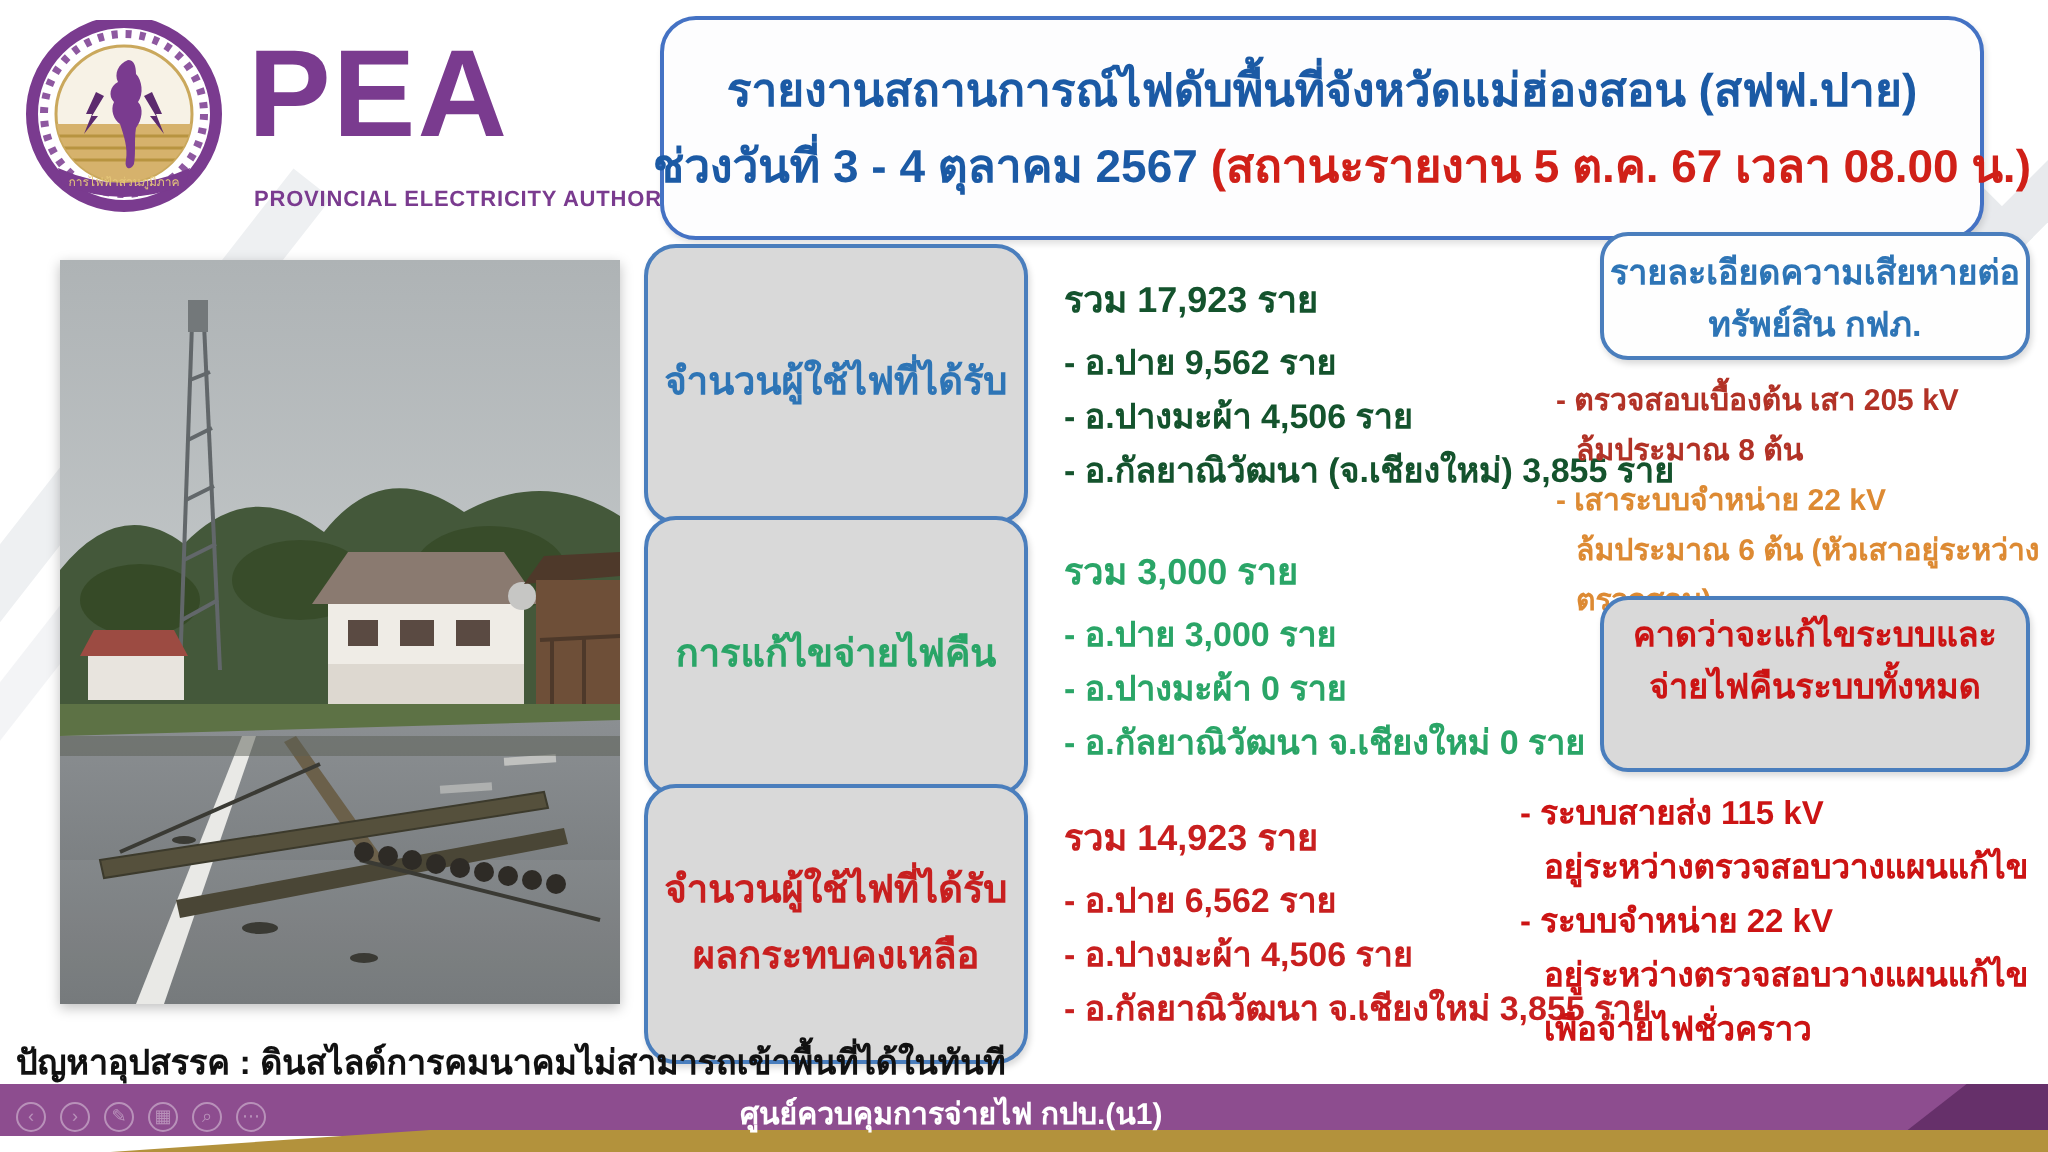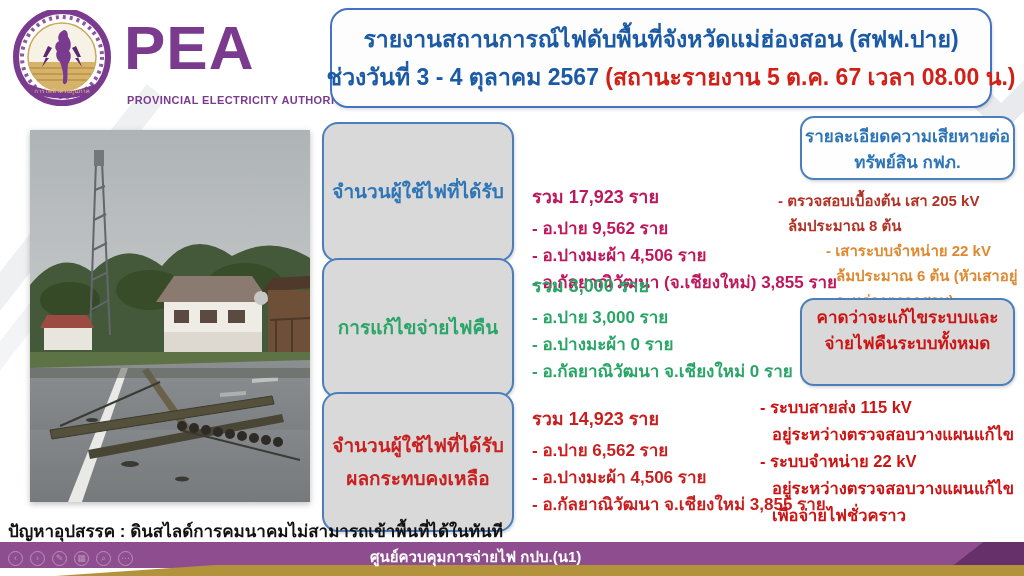--- a/index.html
+++ b/index.html
@@ -15,21 +15,21 @@
     border-right:22px solid #e4e7ea; border-bottom:22px solid #e4e7ea; transform:rotate(45deg); opacity:.85; }
 
   
   .logo-wrap { position:absolute; left:10px; top:6px; width:305px; height:104px; }
   .emblem { position:absolute; left:2px; top:4px; width:100px; height:100px; }
   .pea-acronym { position:absolute; left:114px; top:2px; font-size:62px; font-weight:800;
     color:#7a3b8f; letter-spacing:1px; line-height:1.3; }
   .pea-subtitle { position:absolute; left:117px; top:88px; font-size:11px; font-weight:700;
     color:#7a3b8f; letter-spacing:.4px; white-space:nowrap; }
 
-  .title-box { position:absolute; left:330px; top:8px; width:662px; height:100px;
+  .title-box { position:absolute; left:330px; top:8px; width:662px; height:112px;
     background:#fdfdfe; border:2.5px solid #4472c4; border-radius:18px;
     display:flex; flex-direction:column; justify-content:center; align-items:center;
     box-shadow:1px 2px 3px rgba(0,0,0,.12); }
   .title-l1 { font-size:23px; font-weight:700; color:#1b5aa5; line-height:1.7; white-space:nowrap; }
   .title-l2 { font-size:23px; font-weight:700; line-height:1.6; white-space:nowrap; }
   .title-l2 .blue { color:#1b5aa5;margin-left:20px; }
   .title-l2 .red { color:#d02018; }
 
   
   .photo { position:absolute; left:30px; top:130px; width:280px; height:372px;
@@ -42,36 +42,36 @@
     justify-content:center; align-items:center; box-shadow:1px 2px 3px rgba(0,0,0,.15);
     font-weight:700; font-size:19px; text-align:center; line-height:1.75; }
   .gbox1 { top:122px; color:#2e75b6; }
   .gbox2 { top:258px; color:#2aa567; }
   .gbox3 { top:392px; color:#c81f1f; }
 
   
   .stats { position:absolute; left:532px; width:270px; }
   .stats .total { font-size:18px; font-weight:700; line-height:28px; margin-bottom:4px; white-space:nowrap; }
   .stats .item { font-size:17px; font-weight:600; line-height:27px; white-space:nowrap; }
-  .stats1 { top:136px; color:#be185d;margin-top:47px; }
+  .stats1 { top:136px; color:#14532d; }
   .stats2 { top:272px; color:#2aa567; }
   .stats3 { top:405px; color:#c81f1f; }
 
   
   .rbox { position:absolute; border:2px solid #4a7ebd; border-radius:14px; text-align:center;
     font-weight:700; box-shadow:1px 2px 3px rgba(0,0,0,.15); }
   .rbox1 { left:800px; top:116px; width:215px; height:64px; background:#fefefe; color:#2e75b6;
     font-size:17px; line-height:26px; padding-top:6px; }
   .rbox2 { left:800px; top:298px; width:215px; height:88px; background:#d9d9d9; color:#cc1414;
     font-size:17px; line-height:26px; padding-top:5px; }
 
   .damage { position:absolute; left:778px; top:188px; width:244px; }
   .damage .dline { font-size:15px; font-weight:700; line-height:25px; }
   .damage .dred { color:#b23226; }
-  .damage .dorange { color:#dd8a33;margin-left:48px; }
+  .damage .dorange { color:#dd8a33; }
   .damage .ind { padding-left:10px; }
 
   .plan { position:absolute; left:760px; top:394px; width:256px; color:#cc1414; }
   .plan .pline { font-size:16.5px; font-weight:700; line-height:27px; white-space:nowrap; }
   .plan .ind { padding-left:12px; }
 
   
   .problem-note { position:absolute; left:8px; top:517px; font-size:17px; font-weight:600;
     color:#111; white-space:nowrap; }
   .footer-purple { position:absolute; left:0; top:542px; width:1024px; height:26px; background:#8d4d8f; }

